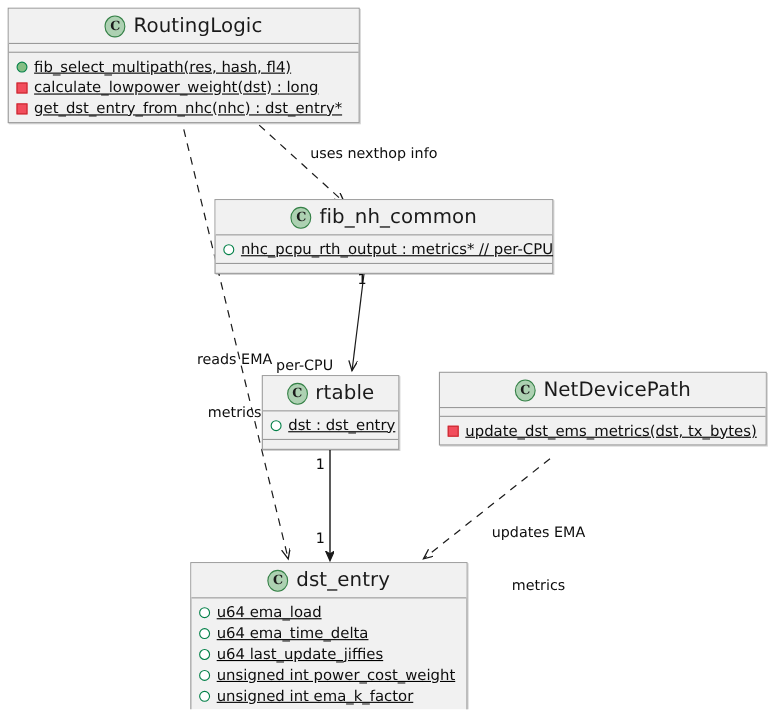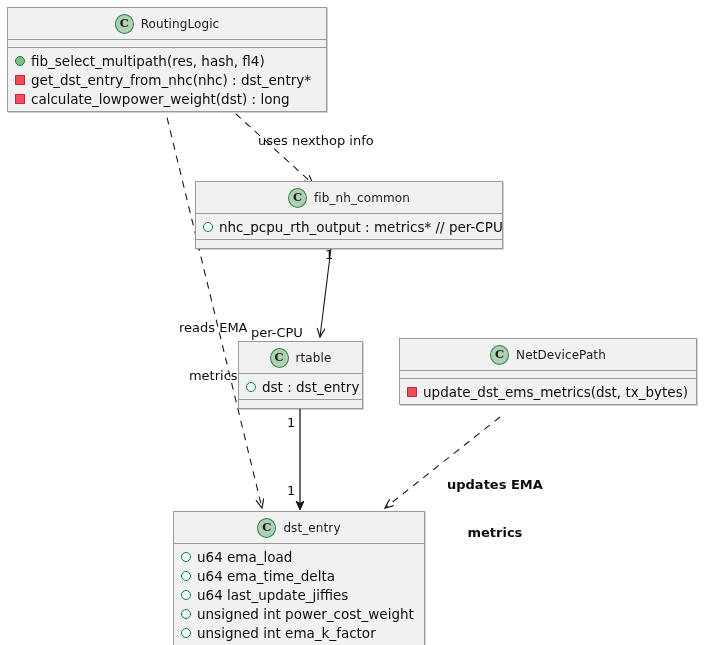--- a/index.html
+++ b/index.html
@@ -28,21 +28,21 @@
     box-sizing: border-box;
     height: 32px;
     display: flex;
     align-items: center;
     justify-content: center;
     gap: 7px;
     border-bottom: 1px solid #9a9a9a;
     background: #f1f1f1;
   }
   .uml-title {
-    font-size: 12px;
+    font-size: 18px;
     color: #1a1a1a;
     white-space: nowrap;
     letter-spacing: 0.1px;
   }
   .circle-c {
     width: 17px;
     height: 18px;
     border-radius: 50%;
     background: #ADD1B2;
     border: 1.3px solid #348046;
@@ -53,20 +53,21 @@
     font-weight: bold;
     color: #1c1c1c;
     font-family: "DejaVu Serif", serif;
     line-height: 1;
     flex: none;
   }
   .uml-section {
     box-sizing: border-box;
     padding: 3px 0 3px 0;
     border-bottom: 1px solid #9a9a9a;
+    text-decoration: underline;
   }
   .uml-section.last { border-bottom: none; }
   .uml-section.empty { height: 8px; padding: 0; }
   .uml-row {
     display: flex;
     align-items: center;
     gap: 6px;
     padding: 0 7px;
     height: 19px;
     font-size: 13.5px;
@@ -131,30 +132,30 @@
      rtable : per-CPU --&gt;
     <path d="M332,240 L320,337" fill="none" stroke="#1a1a1a" stroke-width="1.1" marker-end="url(#openArrow)"></path>
 
      dst_entry --&gt;
     <path d="M300,409 L300,509" fill="none" stroke="#1a1a1a" stroke-width="1.3" marker-end="url(#filledArrow)"></path>
 
     
     <path d="M500,417 L385,508" fill="none" stroke="#1a1a1a" stroke-width="1.1" stroke-dasharray="7,6" marker-end="url(#openArrow)"></path>
   </svg>
 
-  <div class="edge-label" style="left:258px; top:133px;">uses nexthop info</div>
+  <div class="edge-label" style="left:282px; top:133px;">uses nexthop info</div>
 
   <div class="edge-label" style="left:179px; top:288px;">
     <div>reads EMA</div>
     <div style="text-align:center;">metrics</div>
   </div>
 
   <div class="edge-label" style="left:251px; top:325px;">per-CPU</div>
 
-  <div class="edge-label" style="left:447px; top:445px;font-weight:bold;">
+  <div class="edge-label" style="left:447px; top:445px;">
     <div>updates EMA</div>
     <div style="text-align:center;">metrics</div>
   </div>
 
   <div class="mult-label" style="left:325px; top:247px;">1</div>
   <div class="mult-label" style="left:287px; top:415px;">1</div>
   <div class="mult-label" style="left:287px; top:483px;">1</div>
 
   <div class="uml-class" style="left:7px; top:7px; width:320px;">
     <div class="uml-header">
@@ -162,25 +163,25 @@
       <span class="uml-title">RoutingLogic</span>
     </div>
     <div class="uml-section empty"></div>
     <div class="uml-section last">
       <div class="uml-row">
         <span class="mark pub-method"></span>
         <span>fib_select_multipath(res, hash, fl4)</span>
       </div>
       <div class="uml-row">
         <span class="mark priv-method"></span>
+        <span>calculate_lowpower_weight(dst) : long</span>
+      </div>
+      <div class="uml-row">
+        <span class="mark priv-method"></span>
         <span>get_dst_entry_from_nhc(nhc) : dst_entry*</span>
-      </div>
-      <div class="uml-row">
-        <span class="mark priv-method"></span>
-        <span>calculate_lowpower_weight(dst) : long</span>
       </div>
     </div>
   </div>
 
   <div class="uml-class" style="left:195px; top:181px; width:308px;">
     <div class="uml-header">
       <span class="circle-c">C</span>
       <span class="uml-title">fib_nh_common</span>
     </div>
     <div class="uml-section">

